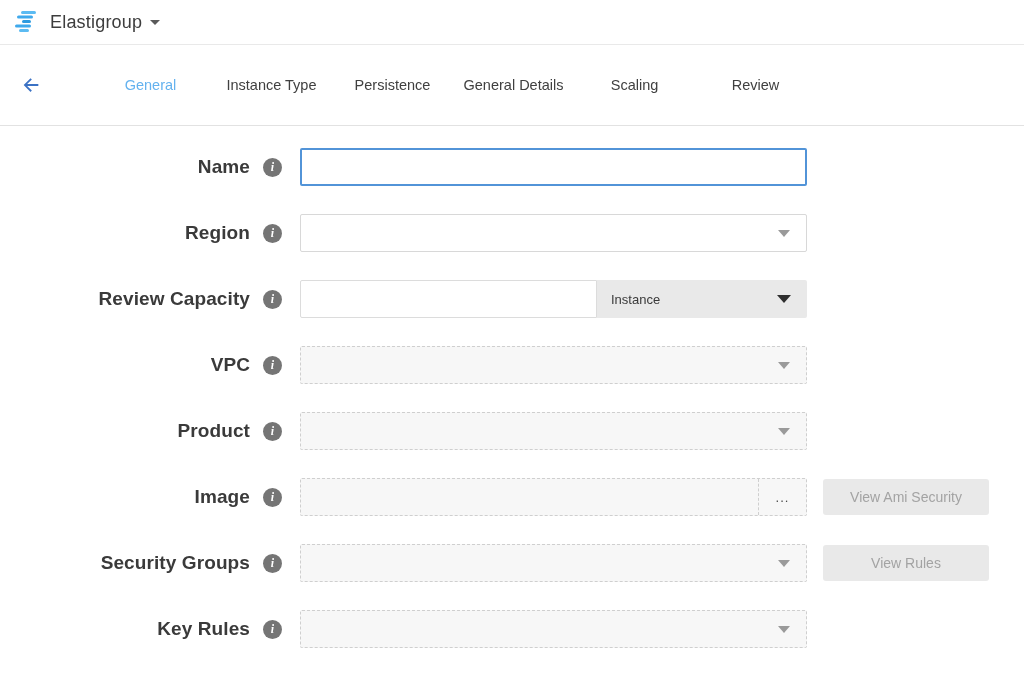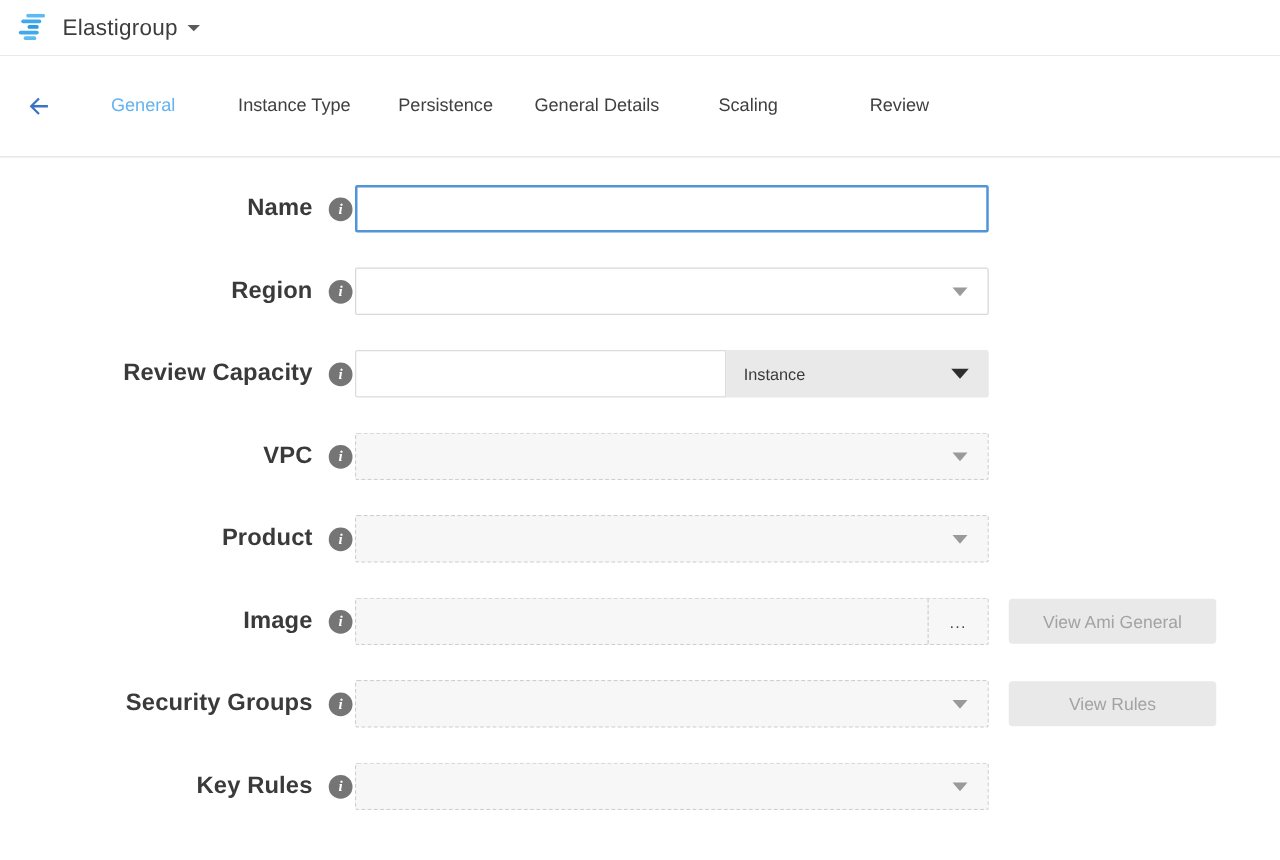--- a/index.html
+++ b/index.html
@@ -28,20 +28,21 @@
     border-right: 5px solid transparent;
     border-top: 5px solid #5a5a5a;
   }
 
   
   .tabbar {
     height: 81px;
     display: flex; align-items: center;
     border-bottom: 1px solid #e2e2e2;
     background: #fff;
+    gap: 36px;
   }
   .back-btn {
     width: 34px; height: 34px; margin-left: 14px;
     display: flex; align-items: center; justify-content: center;
     cursor: pointer;
   }
   .tabs { display: flex; margin-left: 6px; }
   .tab {
     width: 121px; text-align: center;
     font-size: 14.5px; color: #404040;
@@ -57,21 +58,21 @@
     font-size: 19px; font-weight: bold; color: #3a3a3a;
     letter-spacing: .1px;
   }
   .info-icon {
     width: 19px; height: 19px; margin-left: 13px; flex: 0 0 auto;
     border-radius: 50%; background: #757575;
     color: #fff; font-size: 12px; font-weight: bold;
     display: flex; align-items: center; justify-content: center;
     font-family: "Liberation Serif", serif; font-style: italic;
   }
-  .field-area { margin-left: 2px; display: flex; align-items: center; justify-content: center; }
+  .field-area { margin-left: 18px; display: flex; align-items: center; justify-content: center; }
 
   .ctl { height: 38px; border-radius: 2px; }
   .text-input {
     width: 507px; background: #fff;
     border: 1px solid #d8d8d8;
     font-size: 13px; color: #3a3a3a; padding: 0 10px;
     outline: none;
   }
   .text-input.focused { border: 2px solid #5294d8; }
 
@@ -225,21 +226,21 @@
   </div>
 
   <div class="row">
     <div class="label-cell">Image</div>
     <div class="info-icon">i</div>
     <div class="field-area">
       <div class="file-group">
         <div class="file-value"></div>
         <div class="browse-btn">...</div>
       </div>
-      <button class="side-btn">View Ami General</button>
+      <button class="side-btn">View Ami Security</button>
     </div>
   </div>
 
   <div class="row">
     <div class="label-cell">Security Groups</div>
     <div class="info-icon">i</div>
     <div class="field-area">
       <div class="ctl select disabled">
         <span class="chevron"></span>
       </div>

